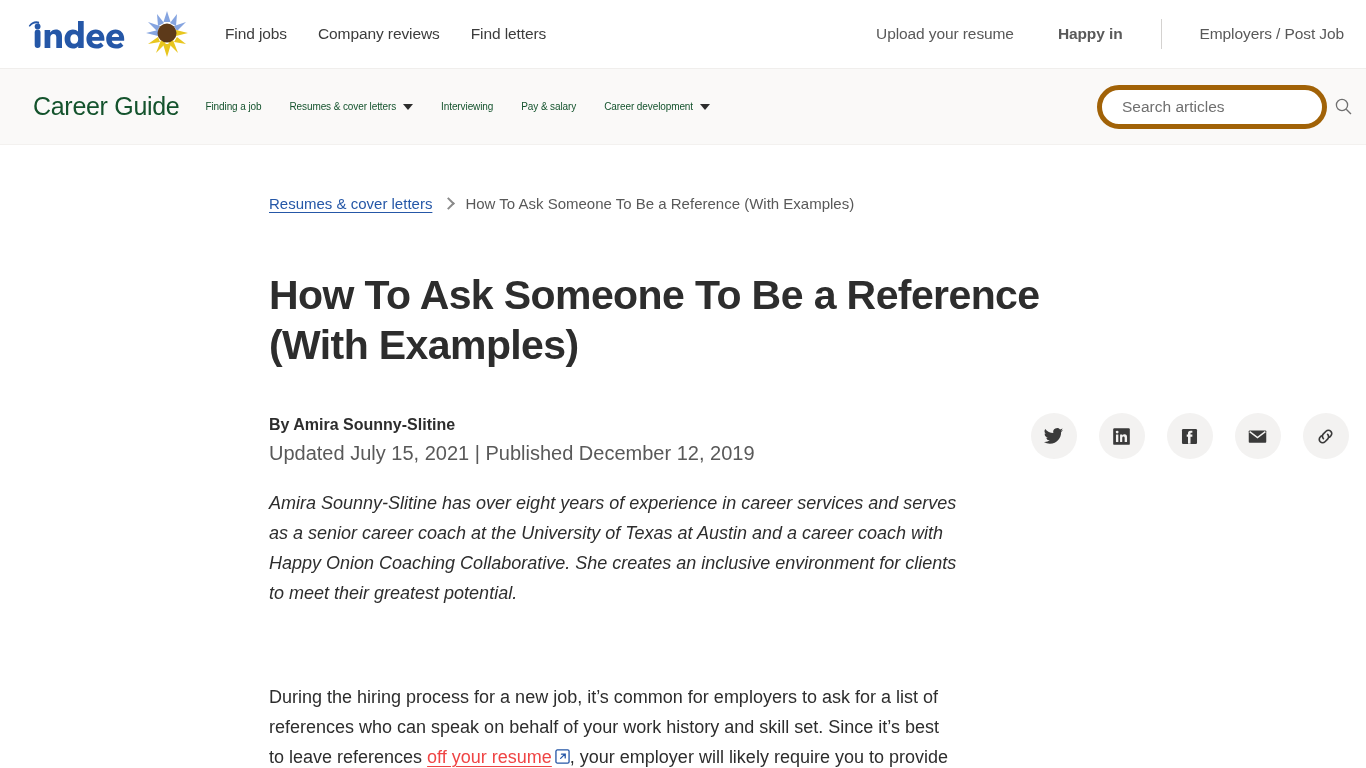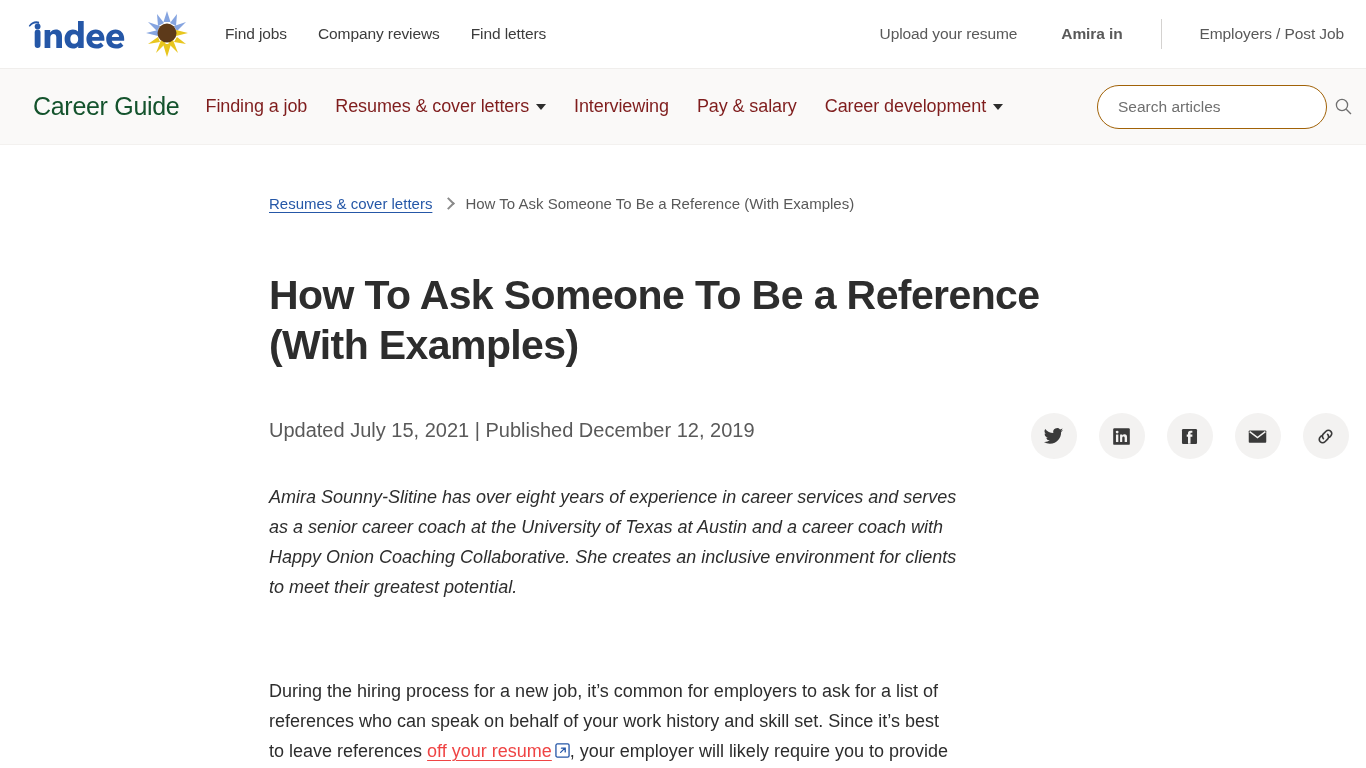--- a/index.html
+++ b/index.html
@@ -95,43 +95,43 @@
     gap: 28px;
     margin-left: 26px;
   }
   .guide-nav-item {
     display: flex;
     align-items: center;
     gap: 7px;
     cursor: pointer;
   }
   .guide-nav-item .gl {
-    font-size: 18px;
-    color: #7f1d1d;
+    font-size: 10px;
+    color: #14532d;
     white-space: nowrap;
     letter-spacing: -0.1px;
   }
   .caret {
     width: 0; height: 0;
     border-left: 5px solid transparent;
     border-right: 5px solid transparent;
     border-top: 6px solid #2d2d2d;
     display: inline-block;
     margin-bottom: -1px;
   }
   .search-wrap {
     margin-left: auto;
     display: flex;
     align-items: center;
     gap: 8px;
   }
   .search-box {
     width: 230px;
     height: 44px;
-    border: 1px solid #a16207;
+    border: 5px solid #a16207;
     border-radius: 24px;
     background: #ffffff;
     display: flex;
     align-items: center;
     padding: 0 18px;
   }
   .search-box input {
     border: 0;
     outline: 0;
     background: transparent;
@@ -291,21 +291,21 @@
   </div>
 
   <nav class="primary-nav">
     <a href="#">Find jobs</a>
     <a href="#">Company reviews</a>
     <a href="#">Find letters</a>
   </nav>
 
   <div class="header-right">
     <a href="#" class="hr-link hr-upload">Upload your resume</a>
-    <a href="#" class="hr-link hr-signin">Amira in</a>
+    <a href="#" class="hr-link hr-signin">Happy in</a>
     <div class="hr-divider"></div>
     <a href="#" class="hr-link hr-employers">Employers / Post Job</a>
   </div>
 </div>
 
 <div class="guide-bar">
   <span class="guide-title">Career Guide</span>
 
   <nav class="guide-nav">
     <div class="guide-nav-item">
@@ -344,20 +344,21 @@
     <div class="breadcrumb">
       <a href="#">Resumes &amp; cover letters</a>
       <span class="bc-chevron"></span>
       <span class="bc-current">How To Ask Someone To Be a Reference (With Examples)</span>
     </div>
 
     <h1 class="title">How To Ask Someone To Be a Reference (With Examples)</h1>
 
     <div class="meta-row">
       <div class="byline">
+        <div class="author">By Amira Sounny-Slitine</div>
         <div class="dates">Updated July 15, 2021 | Published December 12, 2019</div>
       </div>
 
       <div class="share-row">
         <button class="share-btn">
           <svg width="21" height="21" viewBox="0 0 24 24">
             <path fill="#3a3a3a" d="M23 4.6a9 9 0 0 1-2.6.7 4.5 4.5 0 0 0 2-2.5 9 9 0 0 1-2.9 1.1 4.5 4.5 0 0 0-7.7 4.1A12.8 12.8 0 0 1 2.5 3.3a4.5 4.5 0 0 0 1.4 6 4.4 4.4 0 0 1-2-.6v.1a4.5 4.5 0 0 0 3.6 4.4 4.5 4.5 0 0 1-2 .1 4.5 4.5 0 0 0 4.2 3.1A9 9 0 0 1 1 18.3a12.7 12.7 0 0 0 6.9 2c8.3 0 12.8-6.9 12.8-12.8v-.6A9.1 9.1 0 0 0 23 4.6z"></path>
           </svg>
         </button>
         <button class="share-btn">

